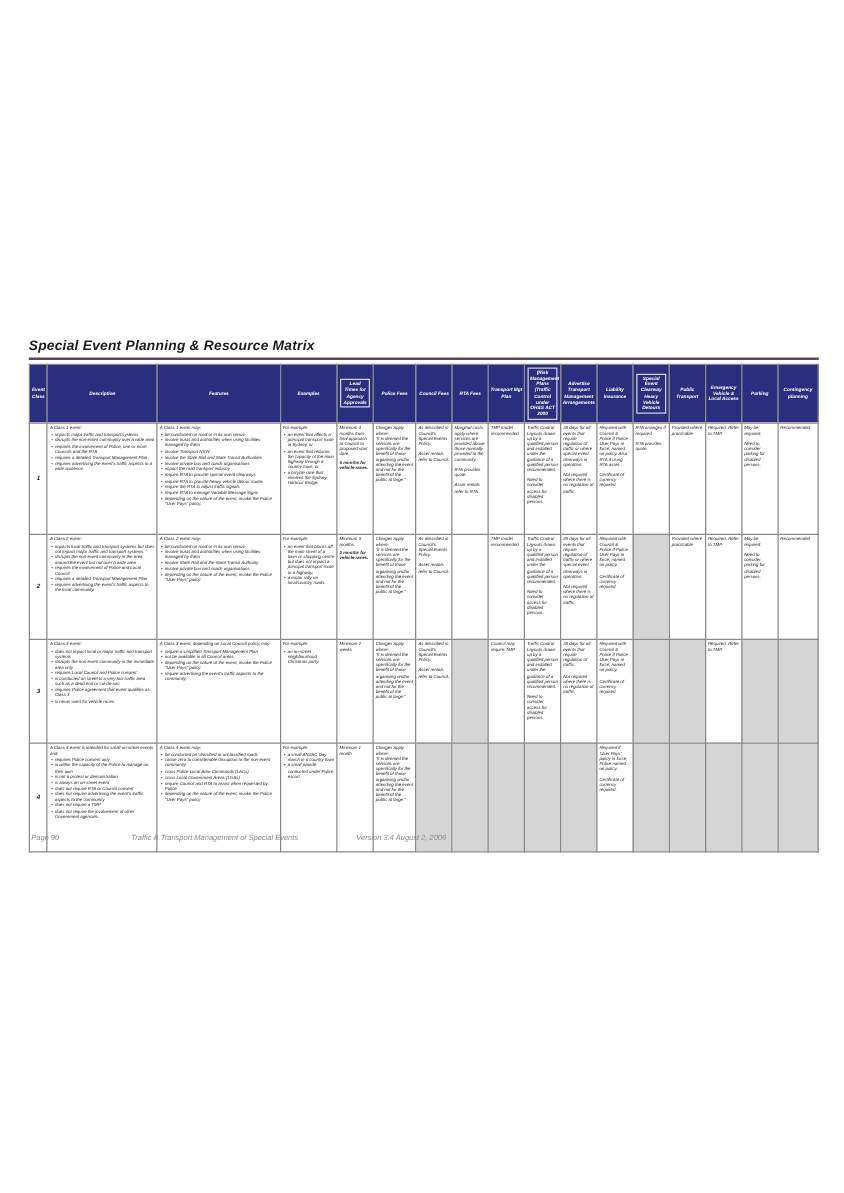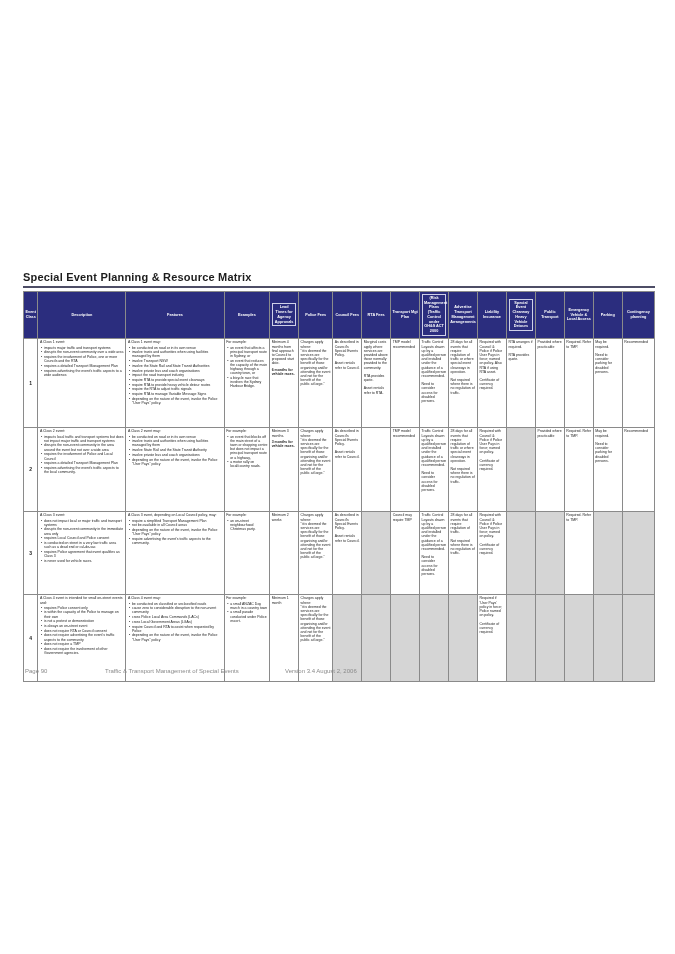--- a/index.html
+++ b/index.html
@@ -1,17 +1,17 @@
 <!DOCTYPE html>
 <html><head>
 <meta charset="utf-8">
 <style>
   html,body{margin:0;padding:0;background:#ffffff;}
   .page{position:relative;width:675px;height:954px;background:#ffffff;
-        font-family:"Liberation Sans",sans-serif;color:#222;}
+        font-family:"Liberation Sans",sans-serif;color:#222;font-style:italic;}
   .title{position:absolute;left:23px;top:271px;width:632px;
          font-size:11px;font-weight:bold;color:#1c1c1c;letter-spacing:.2px;}
   .title-rule{position:absolute;left:23px;top:286px;width:632px;height:2px;background:#4d4d66;}
   .matrix{position:absolute;left:23px;top:291px;width:632px;border-collapse:collapse;table-layout:fixed;}
   .matrix th,.matrix td{border:0.5px solid #8a8a8a;vertical-align:top;padding:0;}
   .matrix{border:1px solid #3a3a3a;}
   .matrix th{background:#2b2d7e;color:#ffffff;font-size:3.8px;font-weight:bold;
              text-align:center;vertical-align:middle;padding:1px;line-height:1.25;}
   .matrix th.boxed .bx{border:0.5px solid #cfd0e8;margin:1px;padding:1px;}
   .matrix td{background:#ffffff;}

